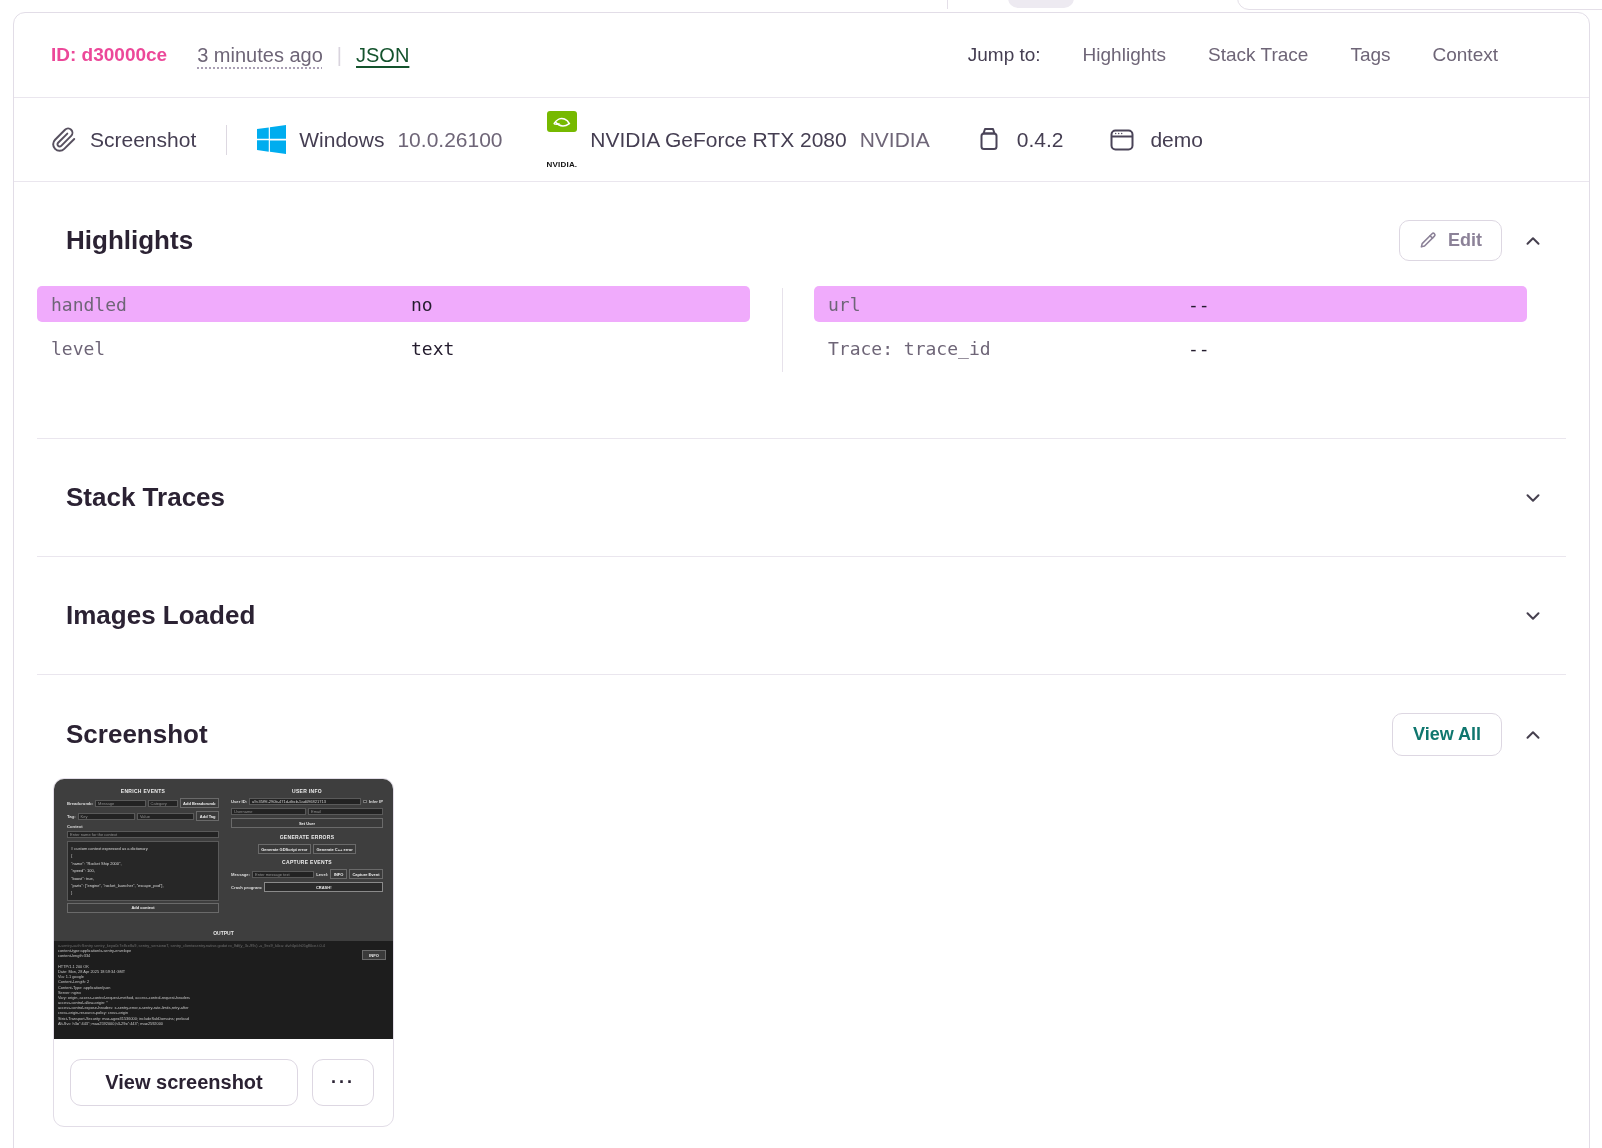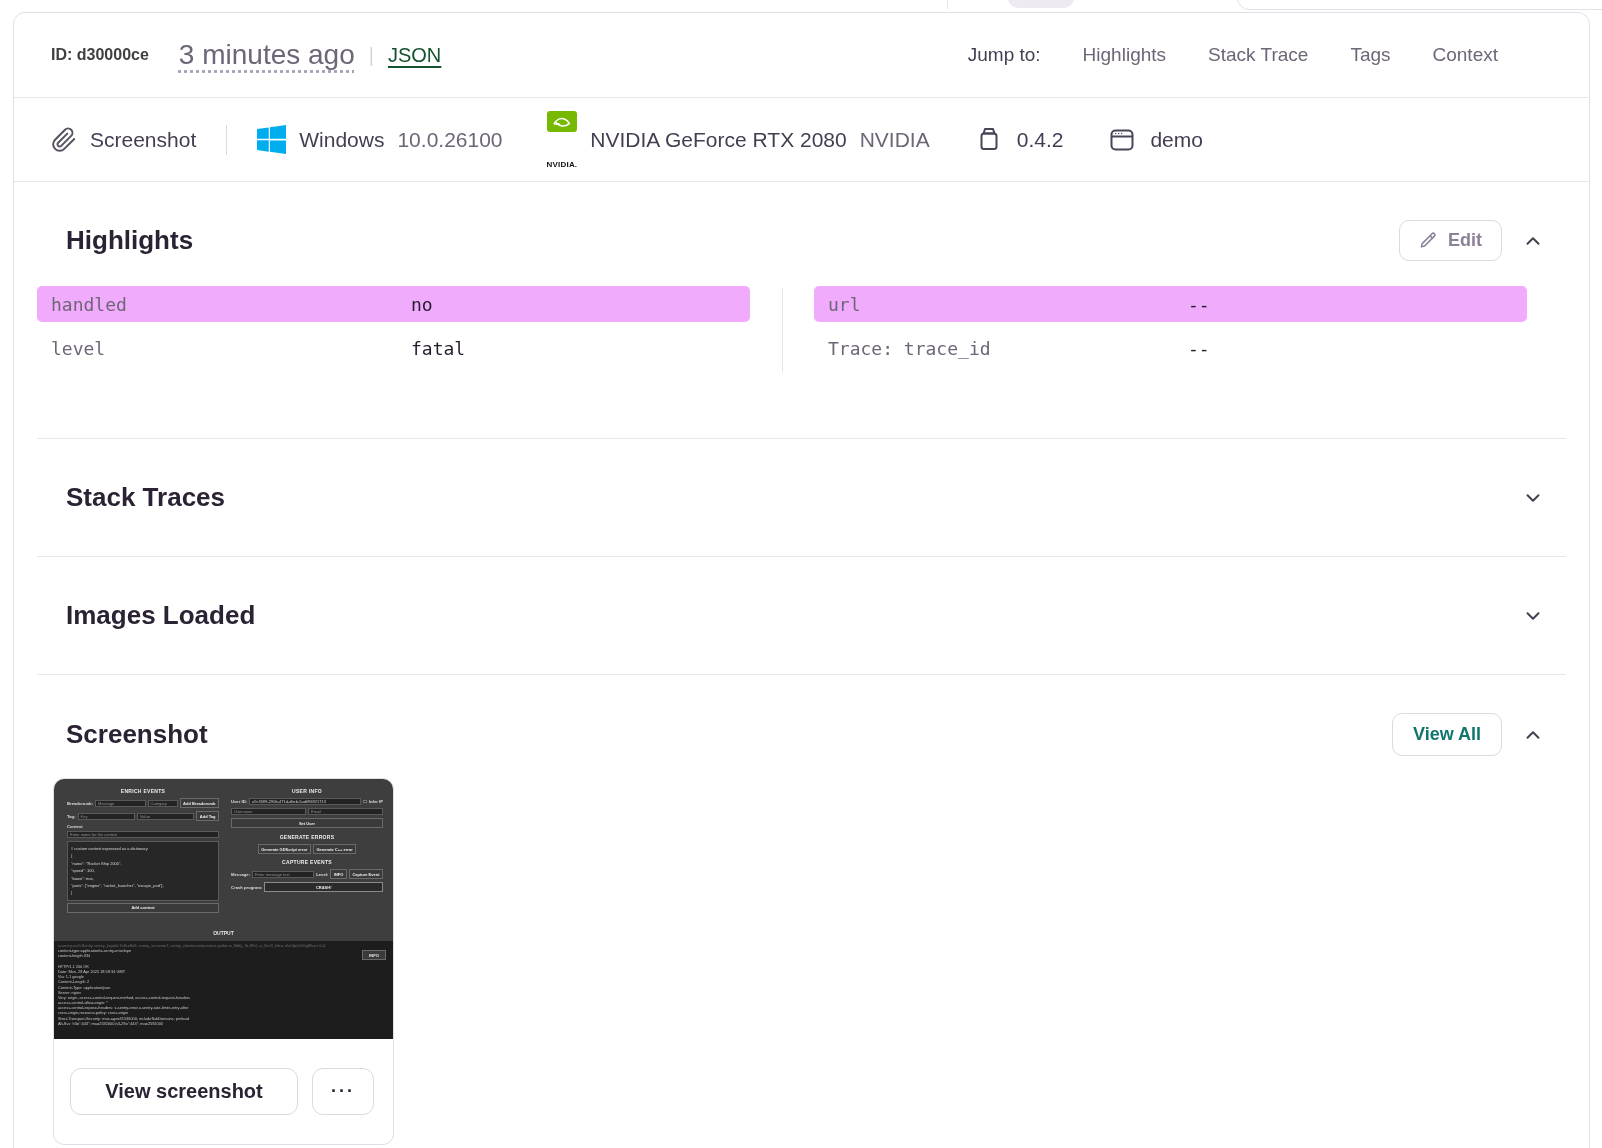--- a/index.html
+++ b/index.html
@@ -12,22 +12,22 @@
   .artifact-line { position:absolute; left:947px; top:0; width:1px; height:9px; background:#e4dfe8; }
   .artifact-panel { position:absolute; left:1237px; top:-14px; width:380px; height:24px;
     background:#fff; border:1px solid #e4dfe8; border-radius:12px; }
 
   .card { position:absolute; left:13px; top:12px; width:1577px; height:1230px;
     background:#fff; border:1px solid #e2dde7; border-radius:12px; }
 
   
   .hdr { display:flex; align-items:center; height:85px; padding:0 37px;
     border-bottom:1px solid #eae6ee; }
-  .evt-id { font-size:16px; font-weight:700; color:#404040; }
-  .time-ago { margin-left:30px; font-size:28px; color:#6e6577;
+  .evt-id { font-size:19px; font-weight:700; color:#ec4899; }
+  .time-ago { margin-left:30px; font-size:20px; color:#6e6577;
     text-decoration:underline dotted #a99fb4; text-underline-offset:6px; cursor:pointer;text-align:center; }
   .hdr-sep { margin:0 14px; color:#d9d4de; font-size:20px; }
   .json-link { font-size:20px; color:#14532d; text-decoration:underline; text-underline-offset:4px; cursor:pointer;text-align:right; }
   .spacer { flex:1; }
   .jumpto { display:flex; align-items:center; gap:42px; margin-right:54px; font-size:19px; }
   .jumpto .lbl { color:#453e52; }
   .jumpto a { color:#6e6577; text-decoration:none; cursor:pointer; }
 
   
   .ctx { display:flex; align-items:center; height:84px; padding:0 37px;
@@ -69,21 +69,21 @@
   .divider { border-top:1px solid #eae6ee; margin:0 23px; }
   .collapsed-sec { display:flex; align-items:center; height:117px; padding:0 45px 0 52px; }
 
   .ss-head { margin-top:38px; margin-bottom:22px; }
 
   
   .shot-card { margin-left:39px; width:341px; border:1px solid #e2dde7; border-radius:11px;
     overflow:hidden; background:#fff; }
   .thumb { position:relative; width:100%; height:260px; background:#3e3e3e; cursor:pointer;
     font-family:"Liberation Sans", sans-serif; }
-  .shot-actions { display:flex; align-items:center; gap:14px; padding:29px 16px; }
+  .shot-actions { display:flex; align-items:center; gap:14px; padding:20px 16px; }
   .view-shot-btn { justify-content:center; height:47px; flex:0 0 228px; font-size:20px;
     font-weight:700; color:#2b2233; border-radius:11px; }
   .more-btn { justify-content:center; height:47px; flex:0 0 62px; border-radius:11px;
     font-size:18px; font-weight:700; color:#2b2233; letter-spacing:2px; }
 
   
   .t-panel { position:absolute; top:9px; width:152px; }
   .t-left { left:13px; } .t-right { left:177px; }
   .t-title { text-align:center; font-size:5px; font-weight:700; color:#ececec;
     letter-spacing:.3px; margin-bottom:4px; }
@@ -214,21 +214,21 @@
   </div>
 
   <div class="kv-wrap">
     <div class="kv-col left">
       <div class="kv-row odd">
         <span class="kv-key">handled</span>
         <span class="kv-val">no</span>
       </div>
       <div class="kv-row">
         <span class="kv-key">level</span>
-        <span class="kv-val">fatal</span>
+        <span class="kv-val">text</span>
       </div>
     </div>
     <div class="kv-col right">
       <div class="kv-row odd">
         <span class="kv-key">url</span>
         <span class="kv-val">--</span>
       </div>
       <div class="kv-row">
         <span class="kv-key">Trace: trace_id</span>
         <span class="kv-val">--</span>

